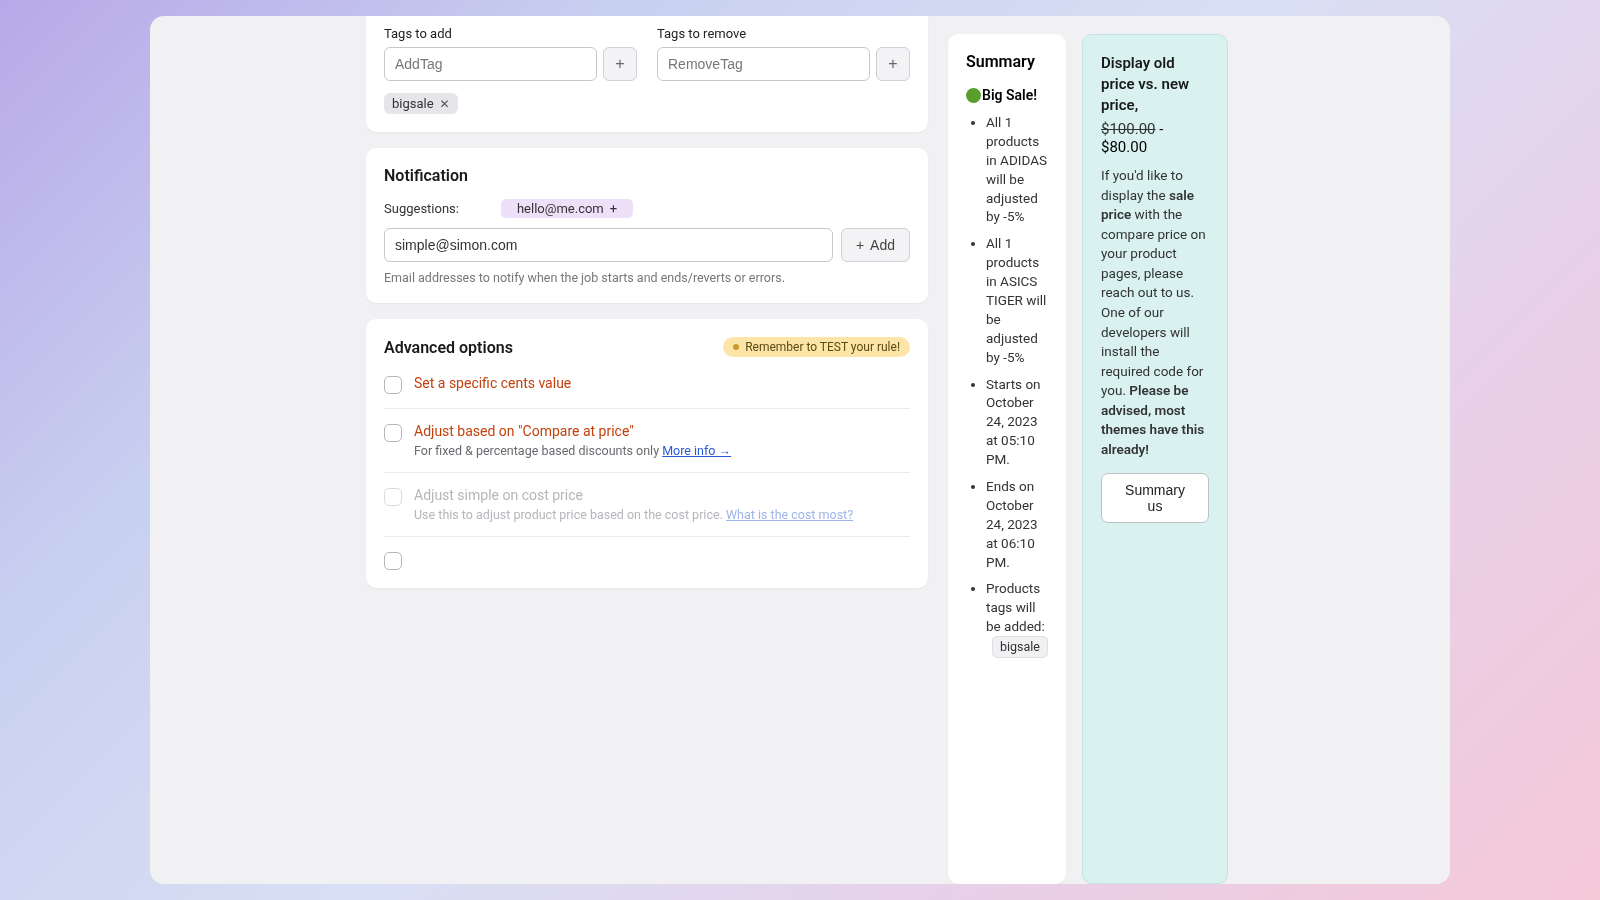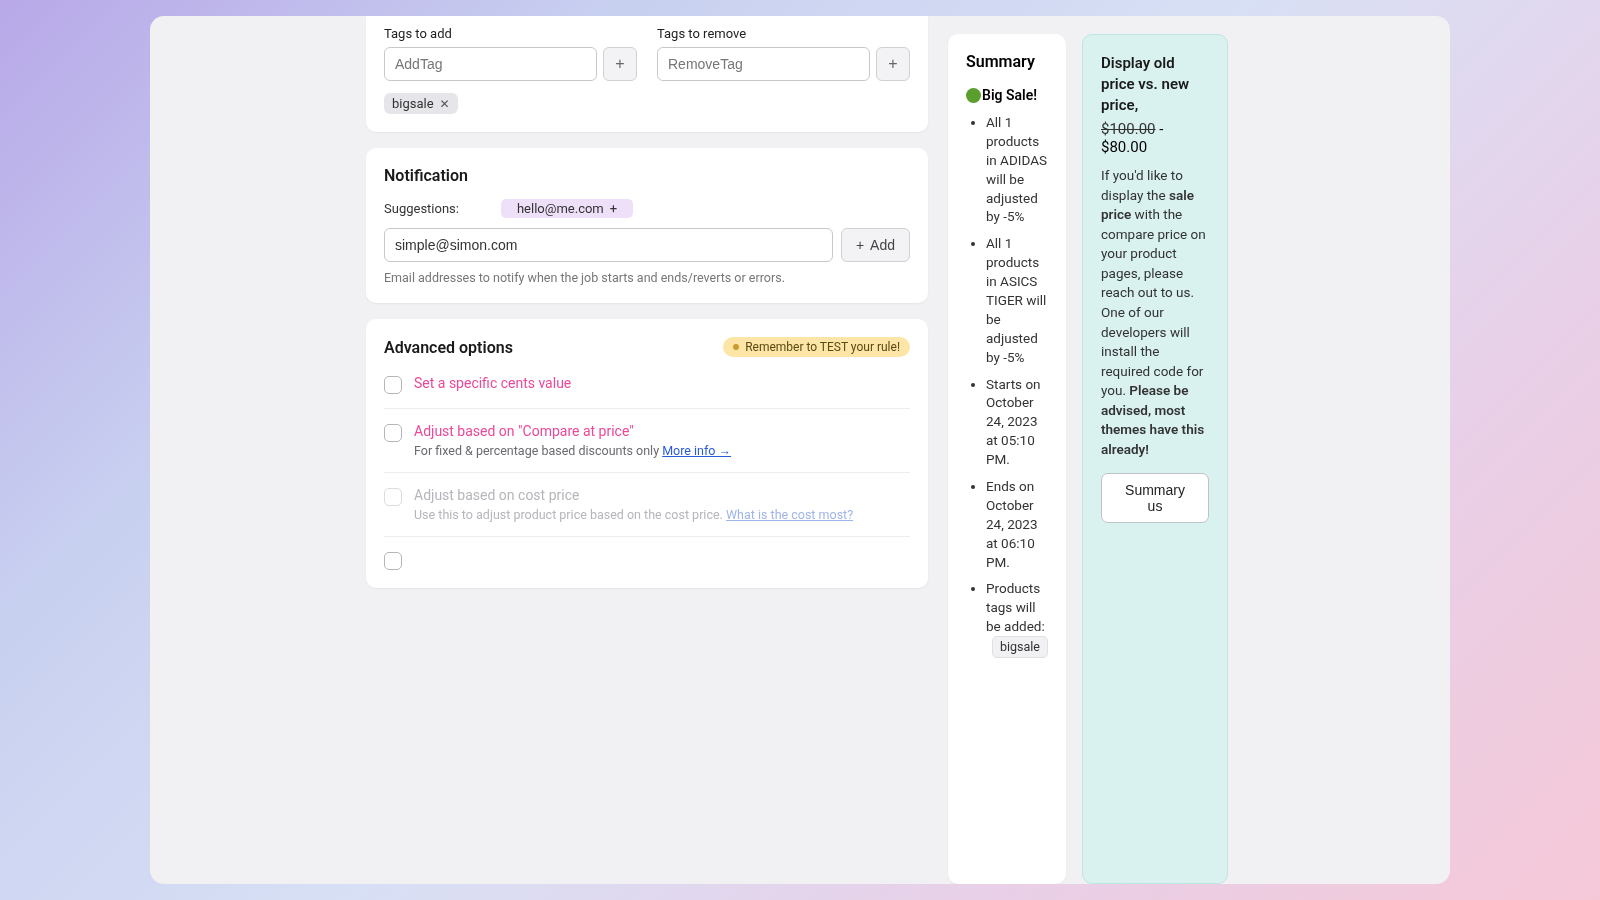--- a/index.html
+++ b/index.html
@@ -111,21 +111,21 @@
     padding: 14px 0;
     border-top: 1px solid #ececef;
     display:flex; gap:12px; align-items:flex-start;
   }
   .option-list .option:first-child { border-top:none; padding-top:4px;}
   .chk {
     width:18px;height:18px;border:1.5px solid #b5b5bb;border-radius:5px;
     flex:0 0 18px; margin-top:1px; cursor:pointer; background:#fff;
   }
   .opt-body { flex:1; }
-  .opt-title { font-size:14px; color:#ec4899; }
+  .opt-title { font-size:14px; color:#c2410c; }
   .opt-sub { font-size:12.5px; color:#6a6a70; margin-top:4px; }
   .opt-sub .italic{ font-style:italic;}
   .opt-sub a, .link { color:#2a5bd7; text-decoration:underline; cursor:pointer; font-size:12.5px;}
   .option.disabled .opt-title,
   .option.disabled .opt-sub { color:#b5b5bb; }
   .option.disabled .chk { border-color:#dcdce0; }
   .option.disabled a { color:#9fb4e8;}
 
   
   .summary h2 { font-size:16px; font-weight:600; margin-bottom:16px;}
@@ -237,21 +237,21 @@
               <div class="opt-sub">
                 <span>For fixed &amp; percentage based discounts only </span>
                 <a class="link">More info →</a>
               </div>
             </div>
           </div>
 
           <div class="option disabled">
             <div class="chk"></div>
             <div class="opt-body">
-              <div class="opt-title">Adjust based on cost price</div>
+              <div class="opt-title">Adjust simple on cost price</div>
               <div class="opt-sub">
                 <span>Use this to adjust product price based on the cost price. </span>
                 <a class="link">What is the cost most?</a>
               </div>
             </div>
           </div>
 
           <div class="option">
             <div class="chk"></div>
           </div>

